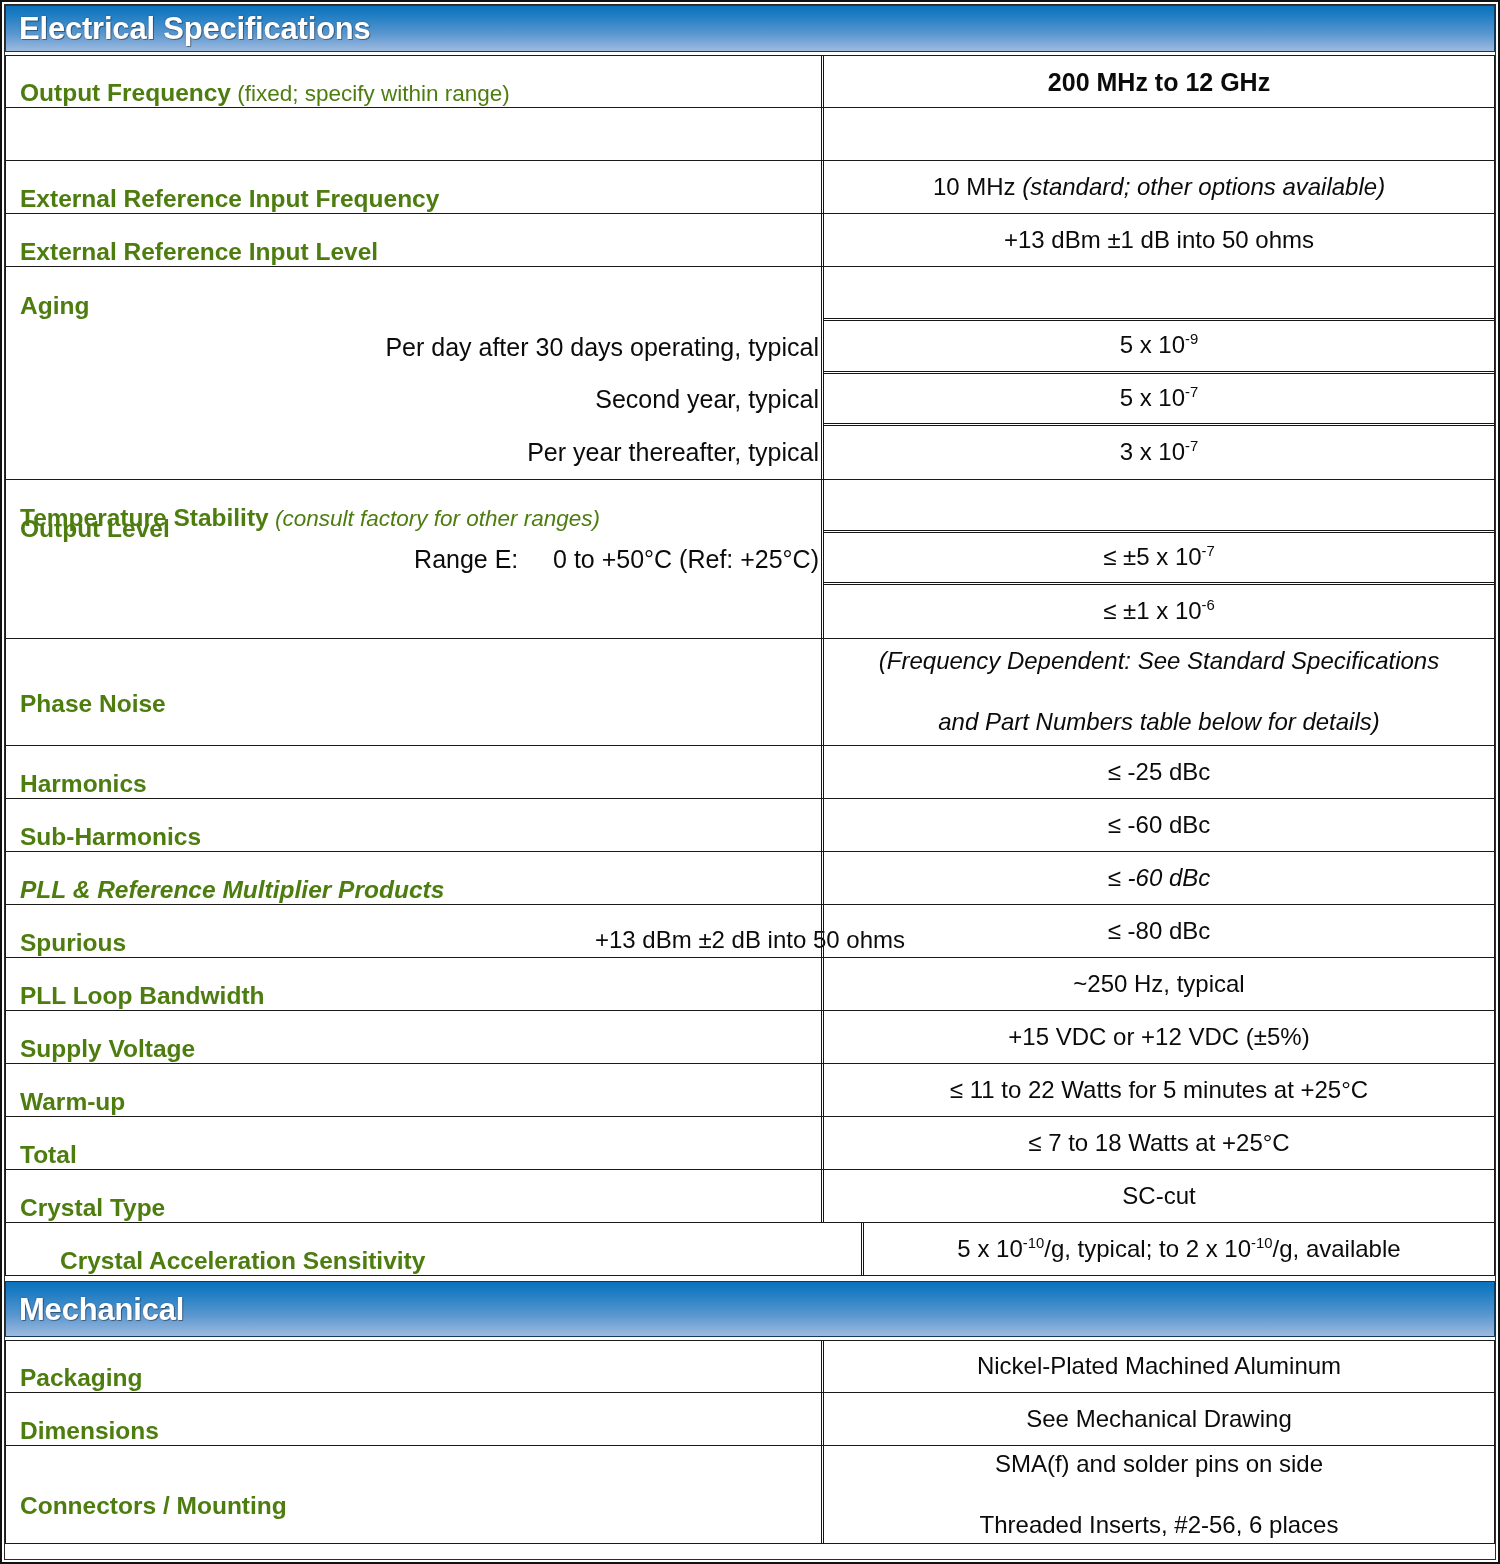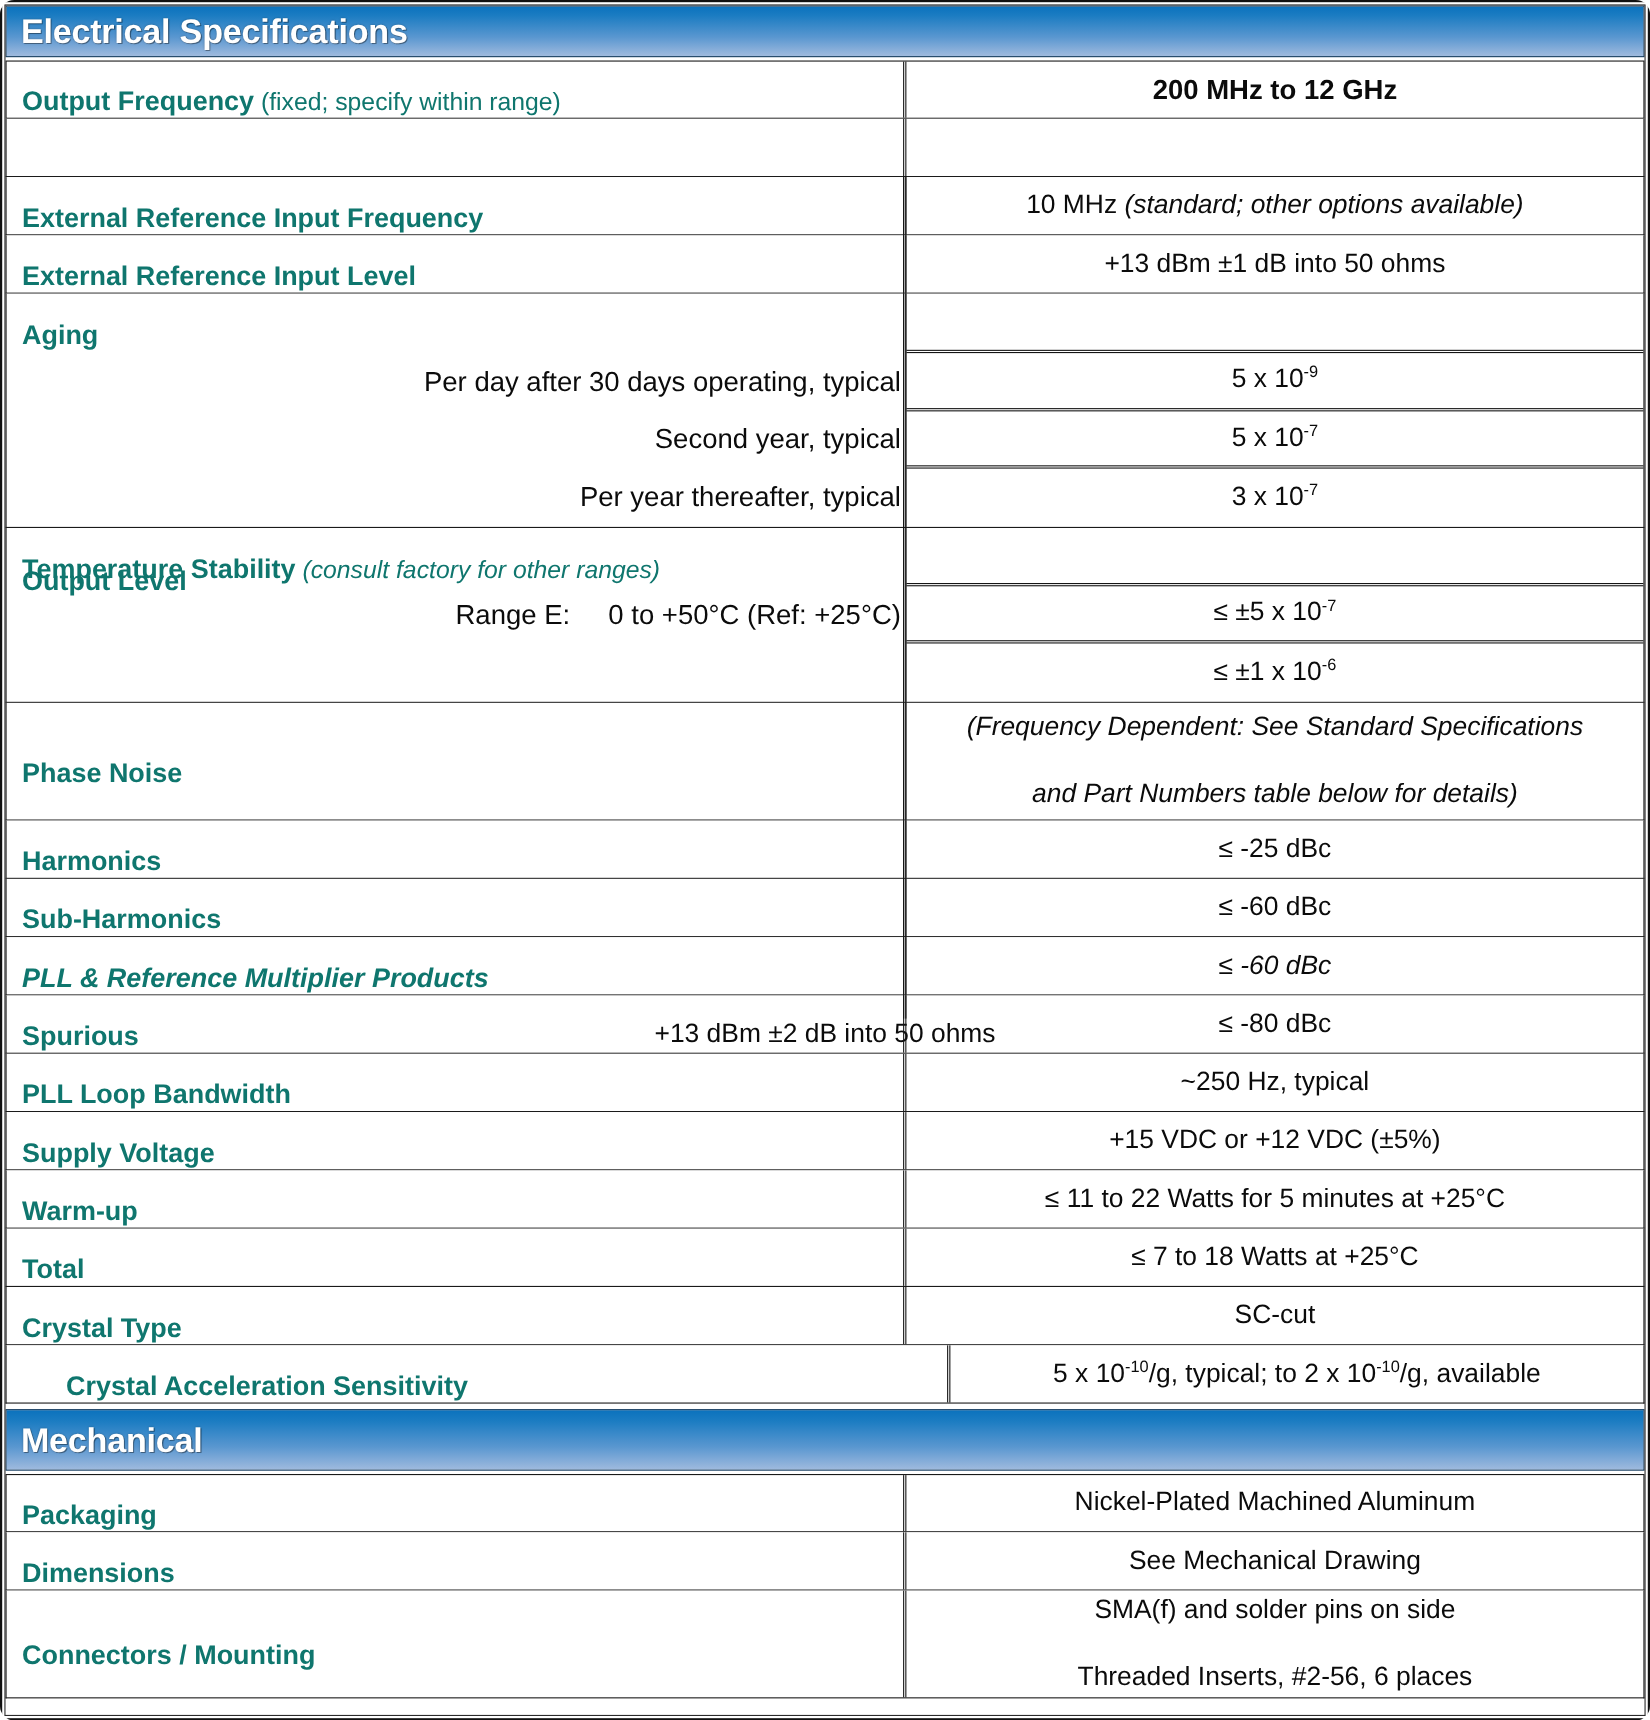--- a/index.html
+++ b/index.html
@@ -12,21 +12,20 @@
     -webkit-font-smoothing: antialiased;
   }
 
   #sheet {
     width: 1500px;
     height: 1564px;
     position: relative;
     box-sizing: border-box;
     background: #ffffff;
     overflow: hidden;
-    border-radius: 13px;
   }
 
   
   .frame {
     position: absolute;
     left: 0; top: 0;
     width: 1500px;
     height: 1564px;
     box-sizing: border-box;
     border: 2px solid #111;
@@ -93,21 +92,21 @@
     display: flex;
     align-items: center;
     justify-content: center;
     text-align: center;
     padding: 0 10px;
   }
 
   .label {
     font-size: 24.5px;
     font-weight: bold;
-    color: #0f766e;
+    color: #4d7c0f;
     line-height: 1.12;
     margin-top: 23px;
   }
   .label .note {
     font-weight: normal;
     font-size: 22.5px;
   }
   .label .note-i {
     font-weight: normal;
     font-style: italic;

